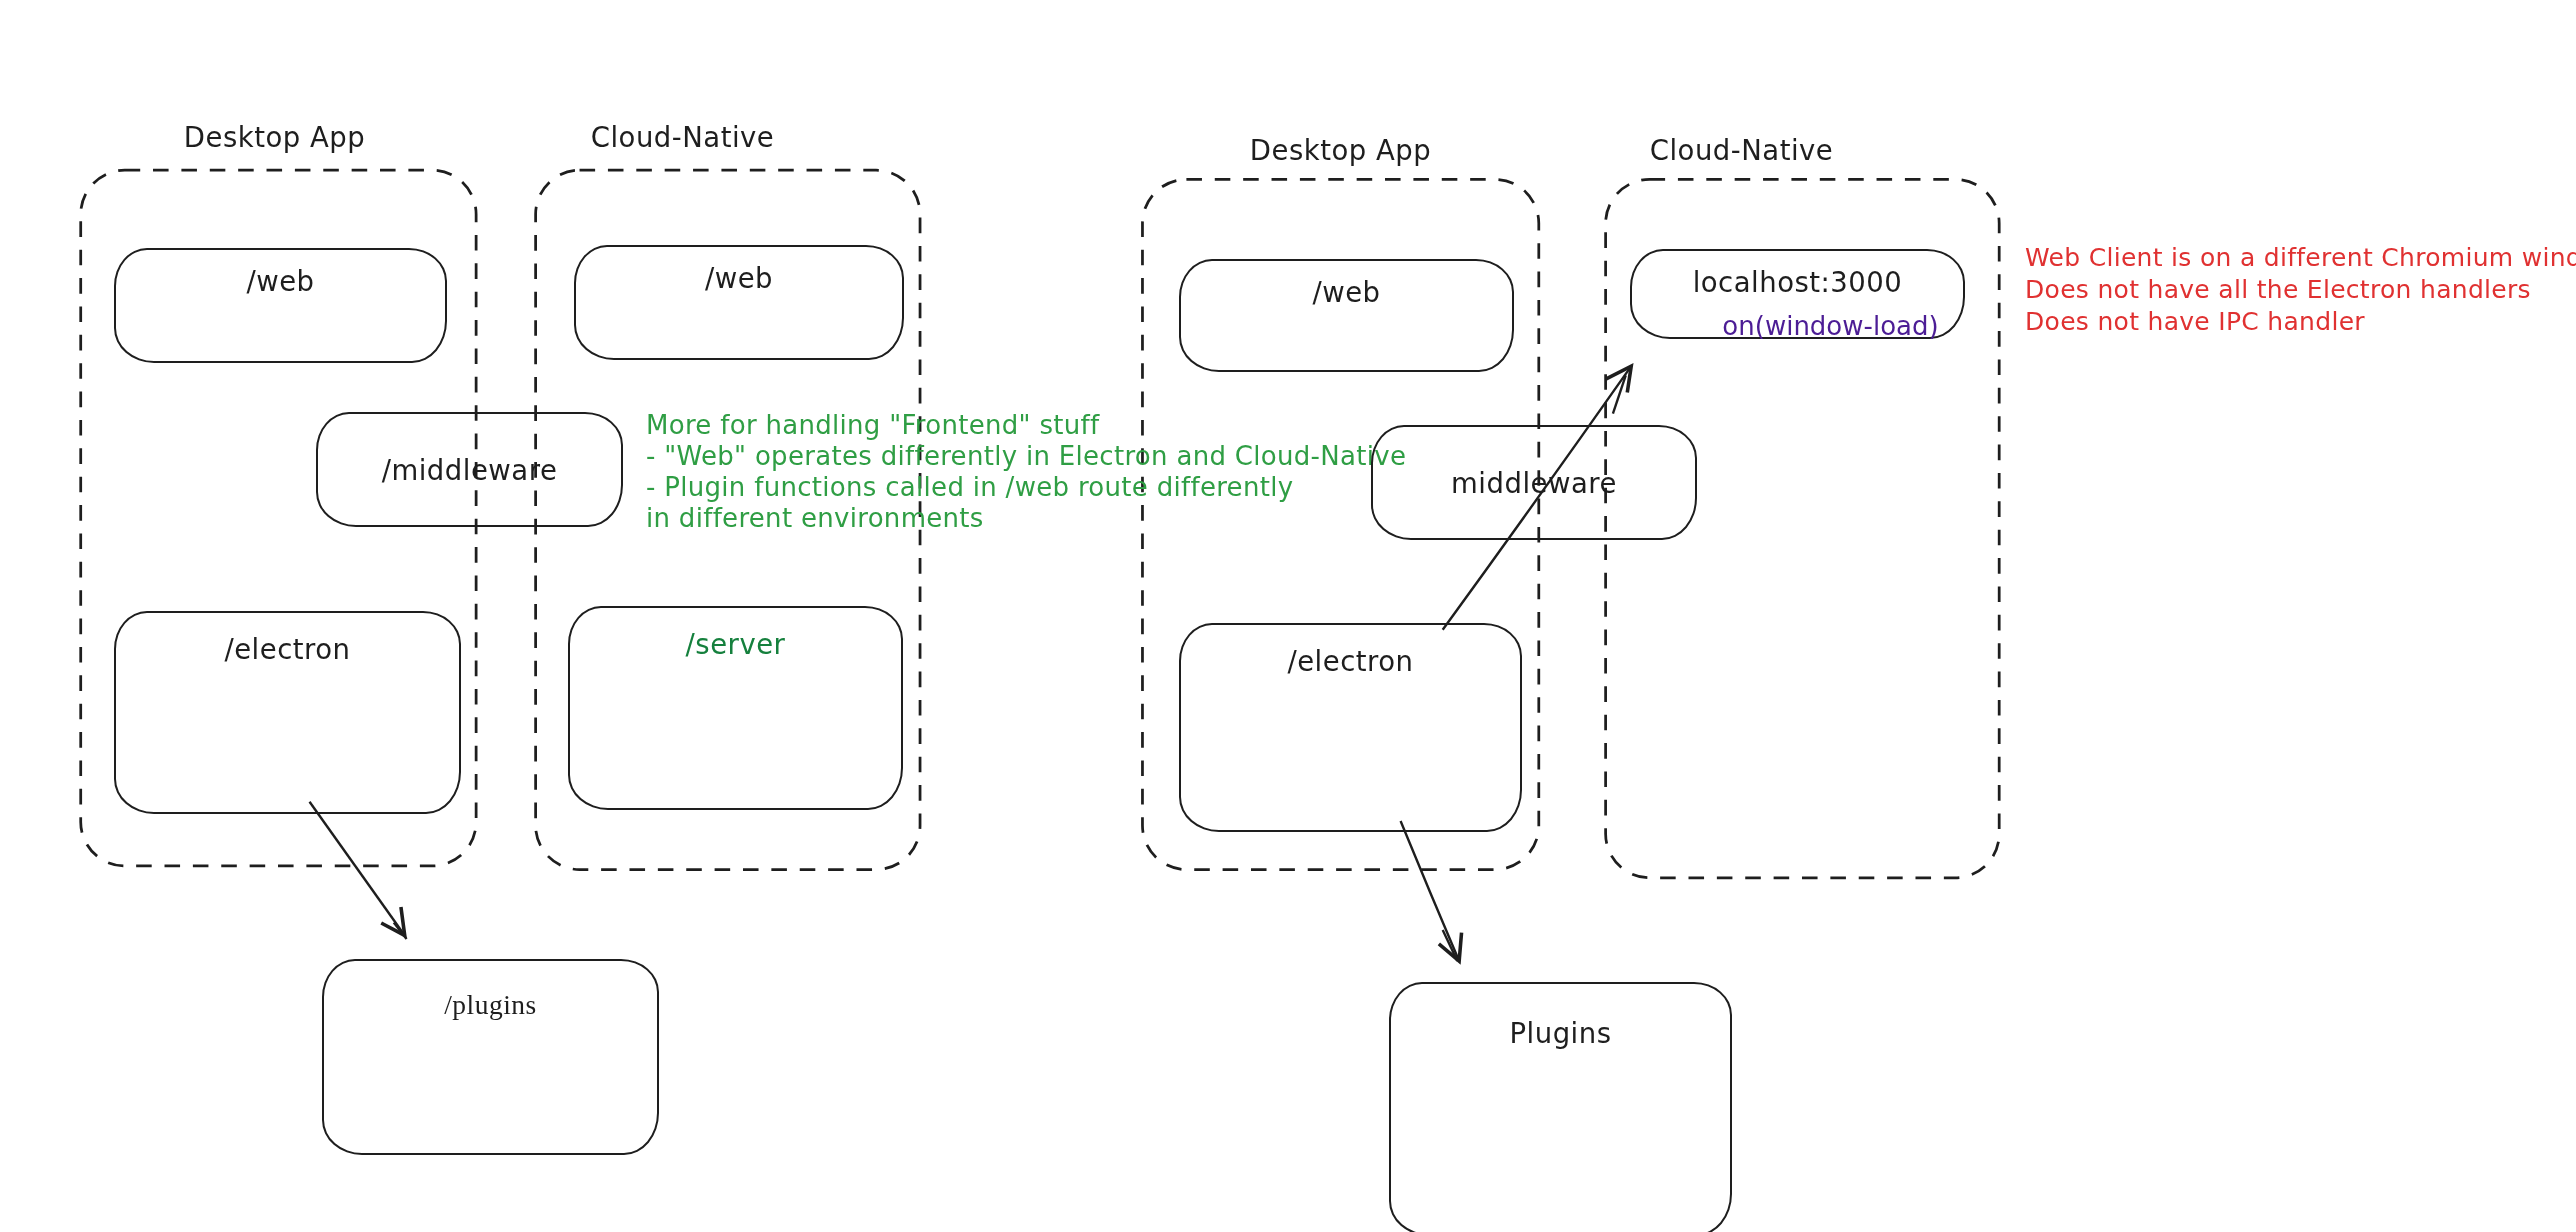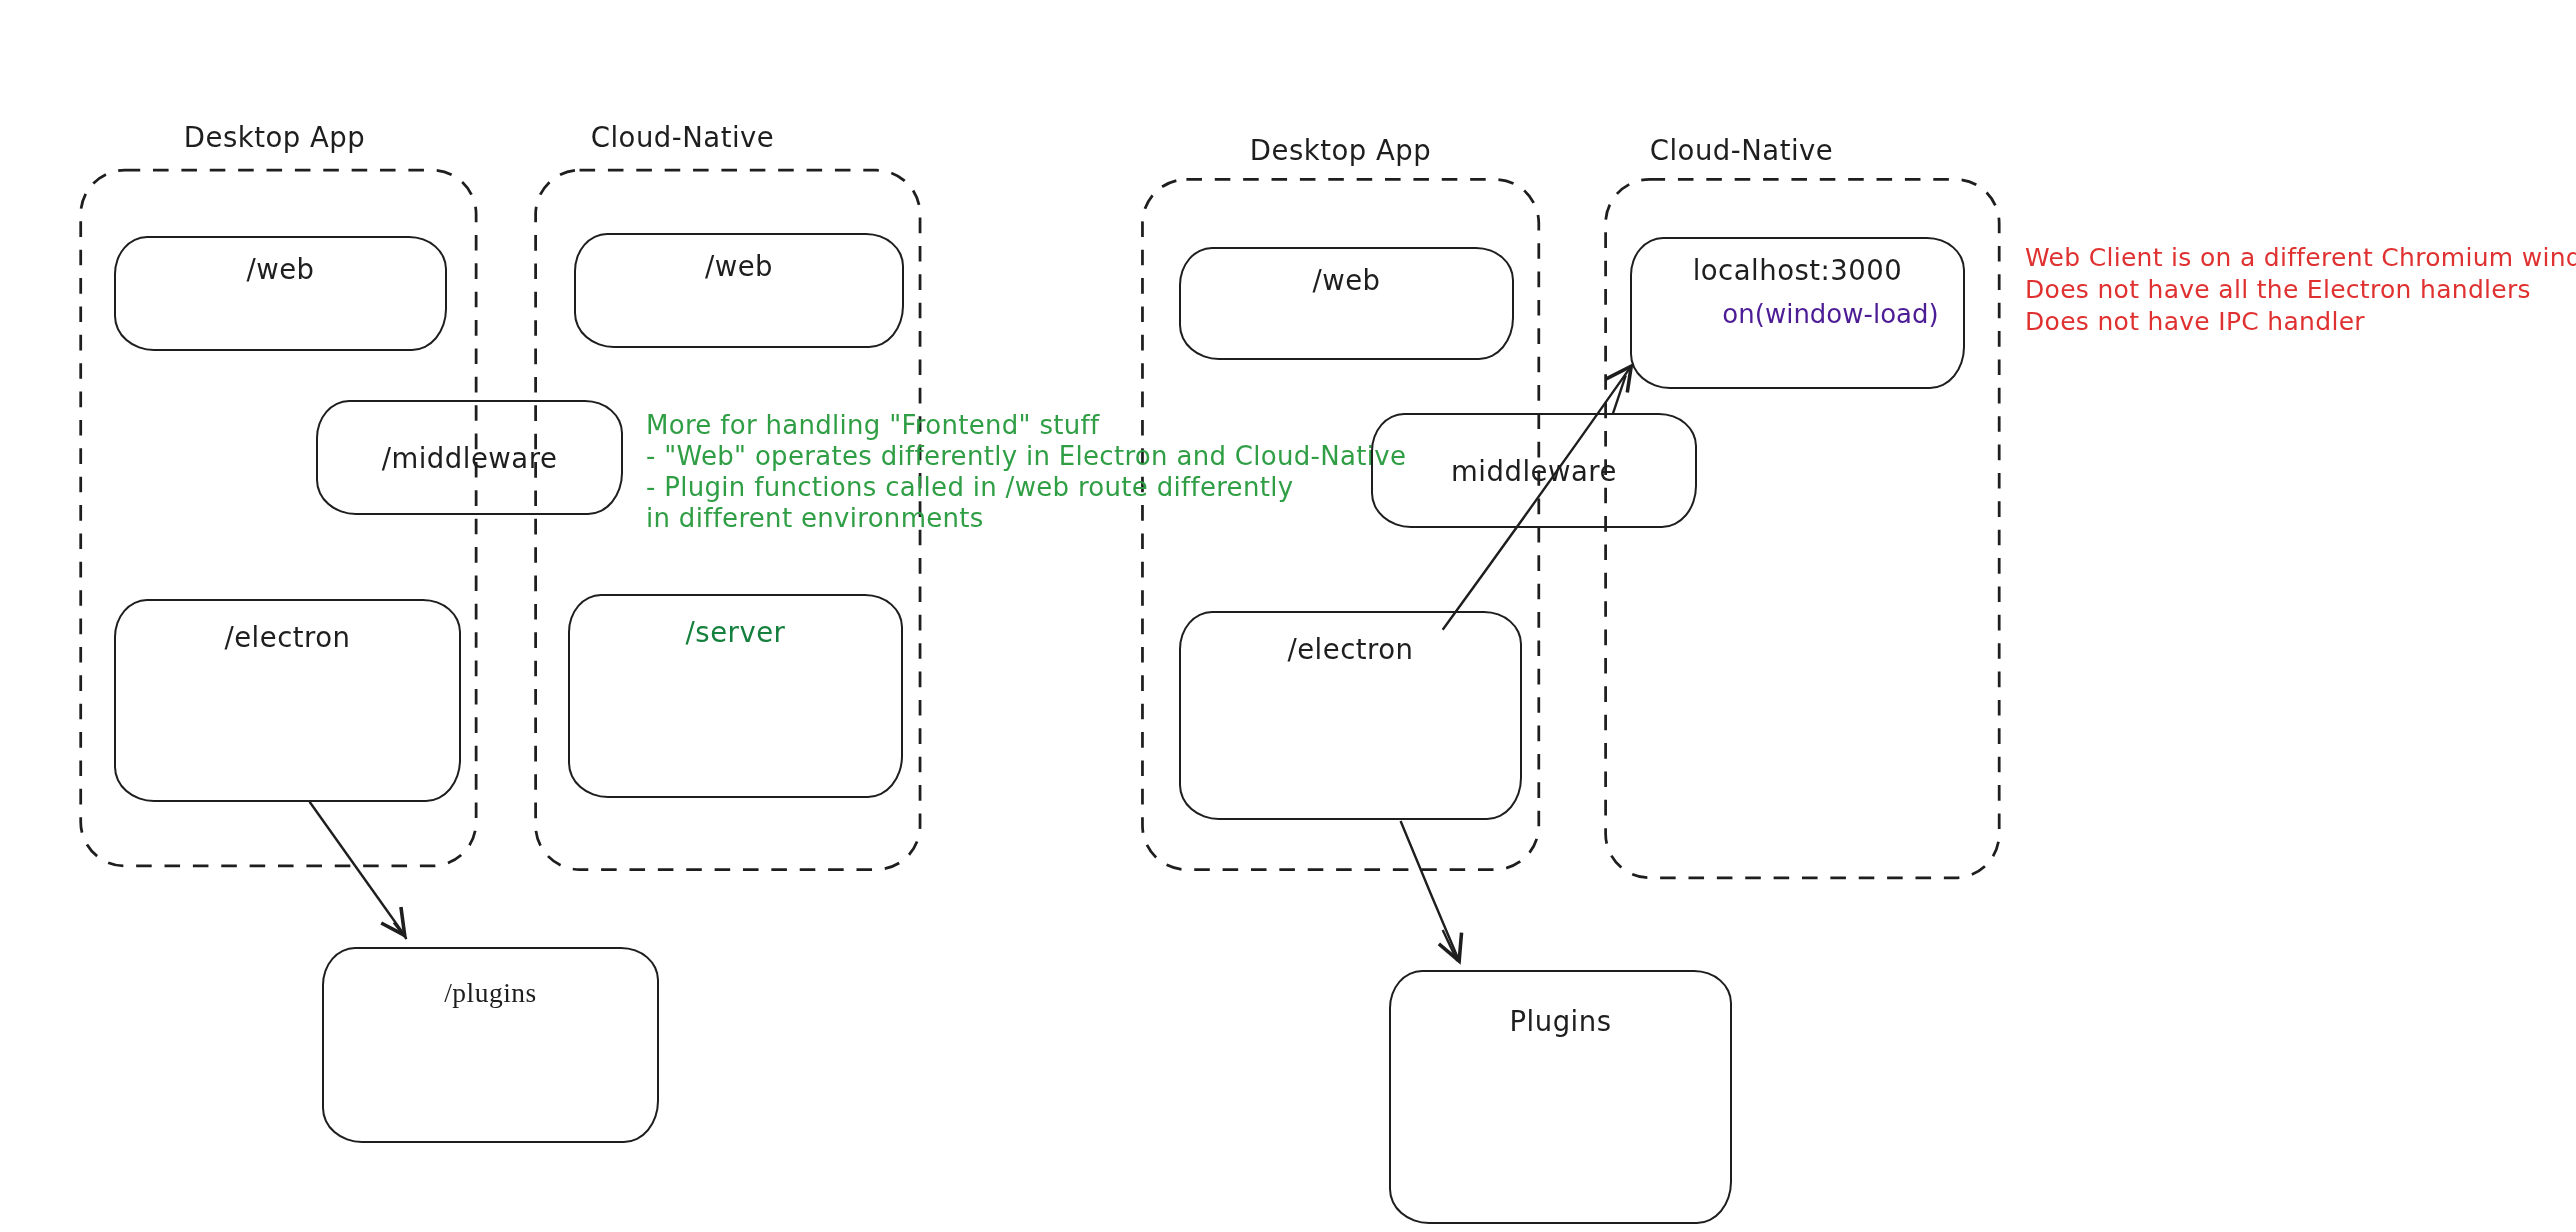--- a/index.html
+++ b/index.html
@@ -42,20 +42,21 @@
   }
   .box {
     position: absolute;
     border: 2.7px solid #1e1e1e;
     border-radius: 33px 38px 35px 40px / 38px 33px 42px 35px;
     background: transparent;
     box-sizing: border-box;
     display: flex;
     flex-direction: column;
     align-items: center;
+    margin-top: 12px;
   }
   .box.vcenter { justify-content: center; }
   .box-label {
     font-size: 27.5px;
     letter-spacing: 0.5px;
     text-align: center;
     white-space: nowrap;
   }
   .box-label.red { color: #15803d; }
   .pt16 { padding-top: 14.6px; }
@@ -139,21 +140,21 @@
     <div>in different environments</div>
   </div>
 
   <div class="grouplabel" style="left:1203px; top:134px; width:275px;">Desktop App</div>
   <div class="grouplabel" style="left:1604px; top:134px; width:275px;">Cloud-Native</div>
 
   <div class="box" style="left:1179px; top:247px; width:335px; height:113px;">
     <div class="box-label pt16">/web</div>
   </div>
 
-  <div class="box" style="left:1630px; top:237px; width:335px; height:152px;">
+  <div class="box" style="left:1630px; top:237px; width:335px; height:90px;">
     <div class="box-label pt16">localhost:3000</div>
     <div class="event-label">on(window-load)</div>
   </div>
 
   <div class="box vcenter" style="left:1371px; top:413px; width:326px; height:115px;">
     <div class="box-label">middleware</div>
   </div>
 
   <div class="box" style="left:1179px; top:611px; width:343px; height:209px;">
     <div class="box-label pt22">/electron</div>

